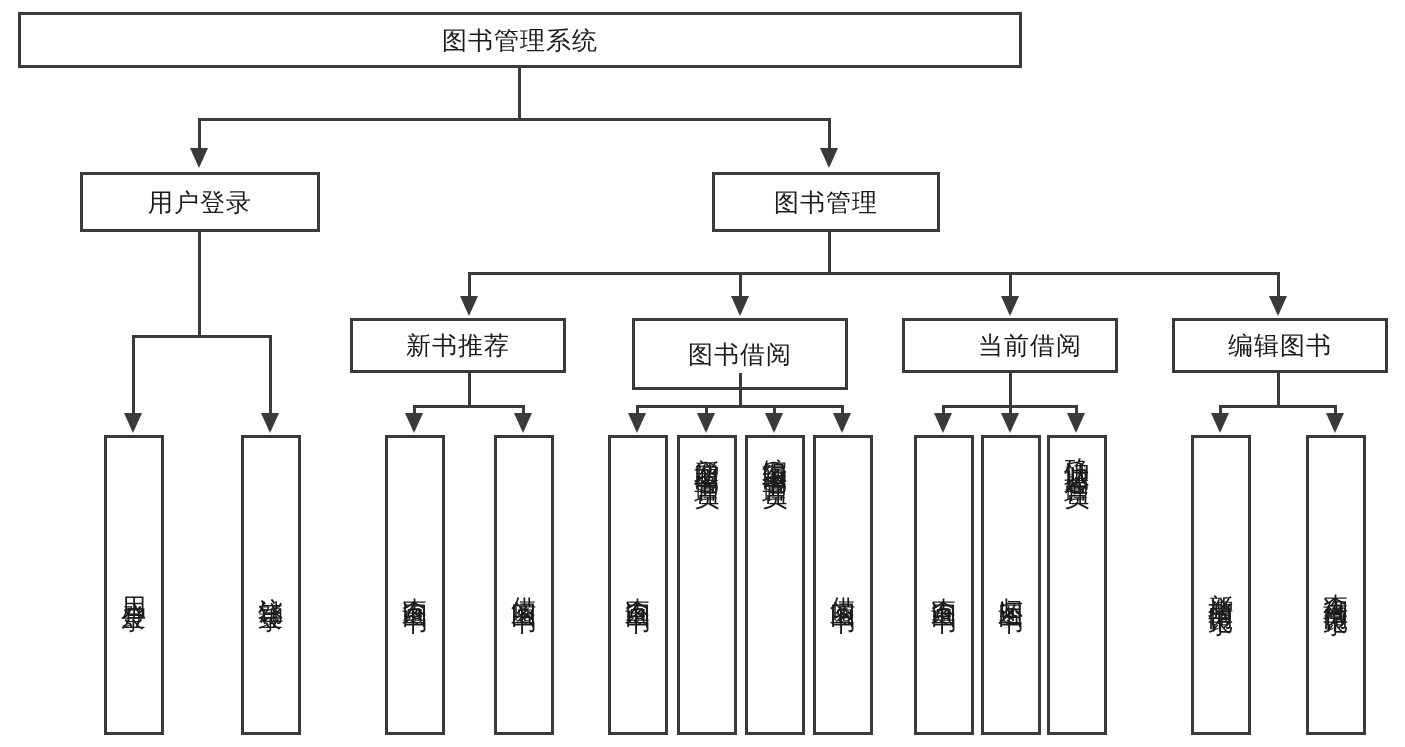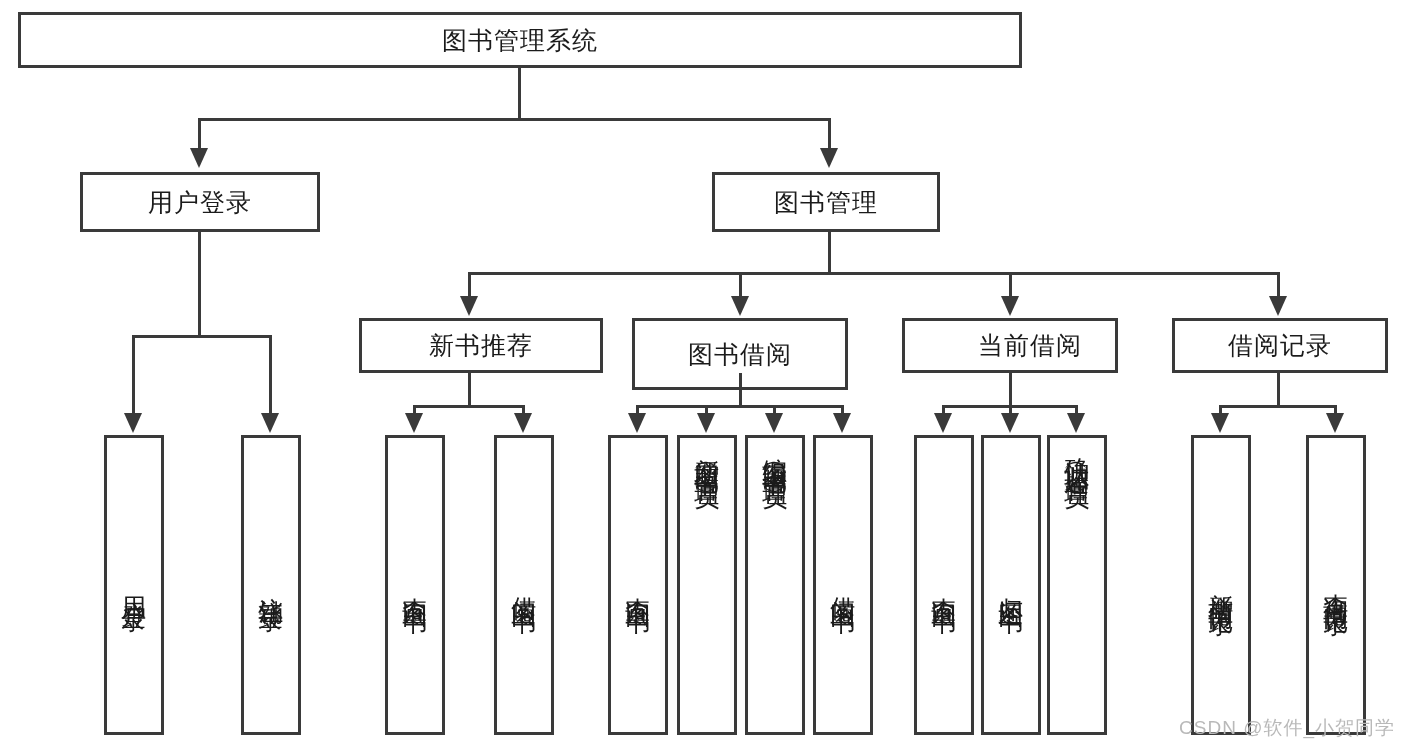--- a/index.html
+++ b/index.html
@@ -105,31 +105,31 @@
   <div class="conn hline" style="left:468px;top:272px;width:812px;height:3px;"></div>
   <div class="conn vline" style="left:468px;top:272px;width:3px;height:28px;"></div>
   <div class="arrow" style="left:460px;top:296px;"></div>
   <div class="conn vline" style="left:739px;top:272px;width:3px;height:28px;"></div>
   <div class="arrow" style="left:731px;top:296px;"></div>
   <div class="conn vline" style="left:1009px;top:272px;width:3px;height:28px;"></div>
   <div class="arrow" style="left:1001px;top:296px;"></div>
   <div class="conn vline" style="left:1277px;top:272px;width:3px;height:28px;"></div>
   <div class="arrow" style="left:1269px;top:296px;"></div>
 
-  <div class="node h" style="left:359px;top:318px;width:244px;height:55px;">
+  <div class="node h" style="left:350px;top:318px;width:216px;height:55px;">
     <span>新书推荐</span>
   </div>
   <div class="node h" style="left:632px;top:318px;width:216px;height:72px;">
     <span>图书借阅</span>
   </div>
   <div class="node h" style="left:902px;top:318px;width:216px;height:55px;padding-left:40px;">
     <span>当前借阅</span>
   </div>
   <div class="node h" style="left:1172px;top:318px;width:216px;height:55px;">
-    <span>借阅记录</span>
+    <span>编辑图书</span>
   </div>
 
   <div class="conn vline" style="left:468px;top:373px;width:3px;height:32px;"></div>
   <div class="conn hline" style="left:413px;top:405px;width:112px;height:3px;"></div>
   <div class="conn vline" style="left:413px;top:405px;width:3px;height:12px;"></div>
   <div class="arrow" style="left:405px;top:413px;"></div>
   <div class="conn vline" style="left:522px;top:405px;width:3px;height:12px;"></div>
   <div class="arrow" style="left:514px;top:413px;"></div>
 
   <div class="conn vline" style="left:739px;top:373px;width:3px;height:32px;"></div>
@@ -196,15 +196,14 @@
     <span class="vtext">确认归还（管理员）</span>
   </div>
 
   <div class="node v" style="left:1191px;top:435px;width:60px;height:300px;">
     <span class="vtext mid">新增借阅记录</span>
   </div>
   <div class="node v" style="left:1306px;top:435px;width:60px;height:300px;">
     <span class="vtext mid">查询借阅记录</span>
   </div>
 
-  <div id="watermark">CSDN @软件_小贺同学</div>
 
 </div>
 
 </body></html>

